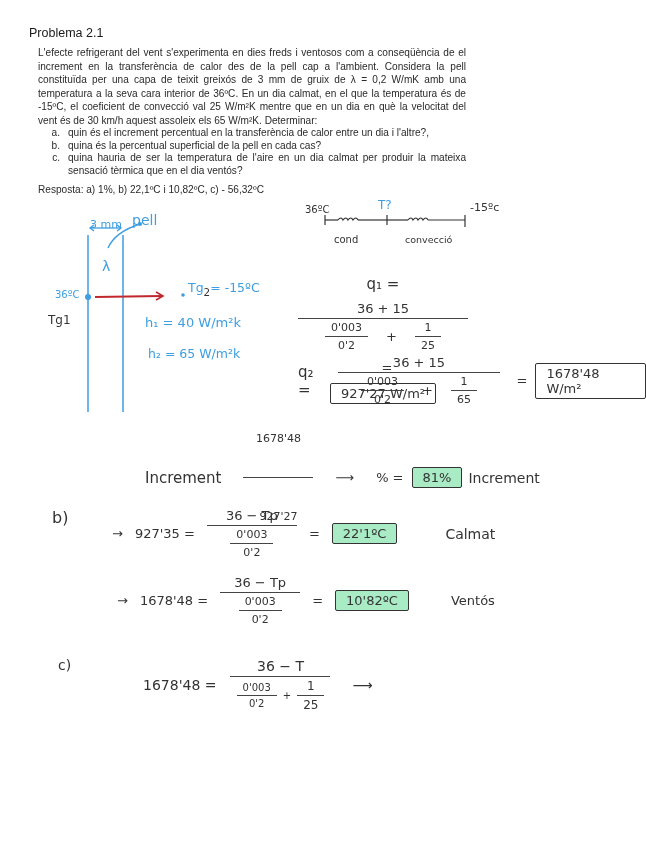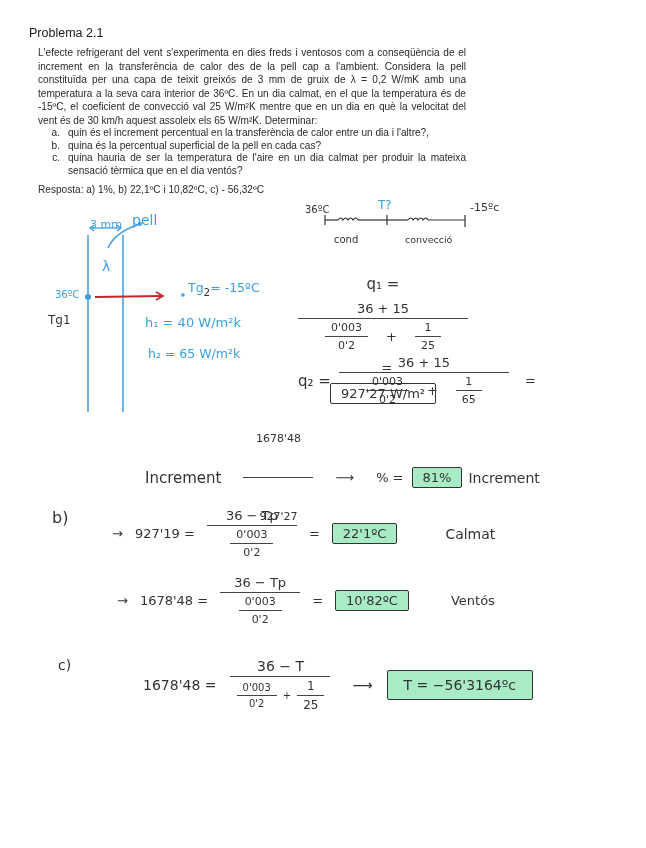--- a/index.html
+++ b/index.html
@@ -125,39 +125,40 @@
         </span>
       <span>+</span>
       <span class="frac small">
           <span class="num">1</span>
           <span class="bar"></span>
           <span class="den">65</span>
         </span>
     </span>
   </span>
   <span style="margin-left:8px;">=</span>
+  <span class="boxed">1678'48 W/m²</span>
 </div>
 
 <div class="abs hw" style="left:145px;top:432px;display:flex;align-items:center;gap:22px;font-size:13px;">
   <span style="font-size:15px;">Increment</span>
   <span class="frac" style="font-size:11px;width:70px;gap:30px;">
     <span class="num">1678'48</span>
     <span class="bar"></span>
     <span class="den">927'27</span>
   </span>
   <span>⟶</span>
   <span>% =</span>
   <span class="boxed green" style="margin-left:-14px;text-align:right;">81%</span>
   <span style="margin-left:-16px;font-size:14px;">Increment</span>
 </div>
 
 <div class="abs hw" style="left:52px;top:508px;font-size:16px;">b)</div>
 <div class="abs hw" style="left:112px;top:508px;display:flex;align-items:center;gap:12px;font-size:13px;">
   <span>→</span>
-  <span>927'19 =</span>
+  <span>927'35 =</span>
   <span class="frac" style="width:90px;">
     <span class="num">36 − Tp</span>
     <span class="bar"></span>
     <span class="den frac small">
         <span class="num">0'003</span>
         <span class="bar"></span>
         <span class="den">0'2</span>
       </span>
   </span>
   <span>=</span>
@@ -195,14 +196,13 @@
         </span>
       <span>+</span>
       <span class="frac" style="font-size:12px;">
           <span class="num">1</span>
           <span class="bar"></span>
           <span class="den">25</span>
         </span>
     </span>
   </span>
   <span style="margin-left:8px;">⟶</span>
-  <span class="boxed green" style="padding:6px 16px;">T = −56'3164ºc</span>
 </div>
 
 </body></html>

